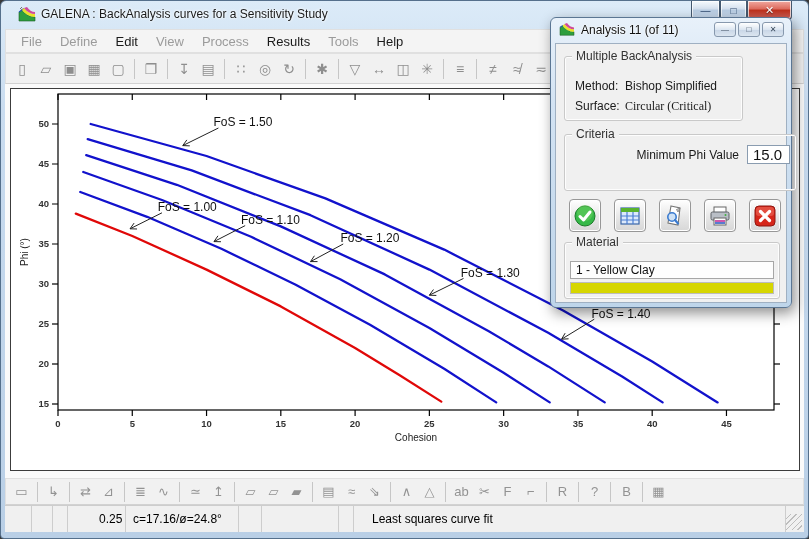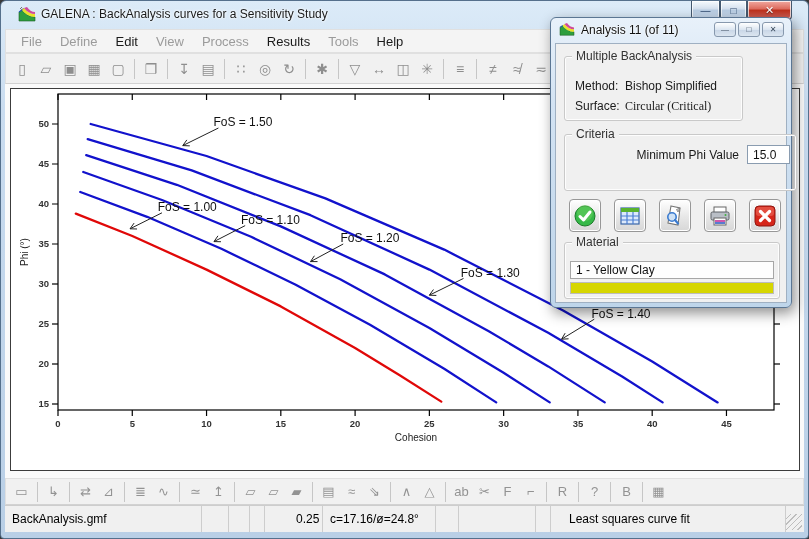--- a/index.html
+++ b/index.html
@@ -62,21 +62,21 @@
   .dlg-btns{position:absolute;right:7px;top:4px;display:flex;gap:2px;}
   .dlg-btn-sm{width:22px;height:15px;border:1px solid #8798ad;border-radius:3px;
     background:linear-gradient(#ffffff,#dce6f1 50%,#c8d6e6 52%,#dbe5f0);
     display:flex;align-items:center;justify-content:center;font-size:8px;color:#3a4a5c;}
   .dlg-body{position:absolute;left:4px;right:4px;top:25px;bottom:4px;background:#f0f0f0;
     border:1px solid #9fb0c2;}
   .grp{position:absolute;border:1px solid #c9c9c9;border-radius:3px;box-shadow:inset 0 0 0 1px #fdfdfd;}
   .grp-label{position:absolute;top:-8px;left:7px;background:#f0f0f0;padding:0 4px;font-size:12px;color:#333;line-height:14px;}
   .fld-label{position:absolute;font-size:12px;color:#1a1a1a;white-space:nowrap;}
   .phi-input{position:absolute;width:43px;height:19px;border:1px solid #8a9cb0;background:#fff;
-    font-family:"Liberation Sans",sans-serif;font-size:12px;color:#111;padding:0 5px;}
+    font-family:"Liberation Sans",sans-serif;font-size:15px;color:#111;padding:0 5px;}
   .dlg-buttons{position:absolute;left:13px;top:155px;display:flex;gap:13px;}
   .dlg-btn{width:32px;height:33px;border:1px solid #979797;border-radius:4px;
     background:linear-gradient(#ffffff,#e7e7e7 55%,#d7d7d7);box-shadow:inset 0 0 0 1px #fff;
     display:flex;align-items:center;justify-content:center;padding:0;}
   .mat-field{position:absolute;left:5px;top:18px;right:5px;height:18px;border:1px solid #a6a6a6;
     background:#fdfdfd;font-size:12px;color:#111;display:flex;align-items:center;padding:0 5px;}
   .mat-swatch{position:absolute;left:5px;top:39px;right:5px;height:12px;border:1px solid #bcbcbc;}
 </style>
 </head>
 <body>
@@ -277,23 +277,20 @@
       <span class="tb-btn">R</span>
       <span class="tb-sep"></span>
       <span class="tb-btn">?</span>
       <span class="tb-sep"></span>
       <span class="tb-btn">B</span>
       <span class="tb-sep"></span>
       <span class="tb-btn">▦</span>
     </div>
 
   <div class="statusbar">
-      <div class="sb-cell" style="width: 197px; flex: 0 0 auto;">
-        <span>BackAnalysis.gmf</span>
-      </div>
       <div class="sb-cell" style="width: 27px; flex: 0 0 auto;"></div>
       <div class="sb-cell" style="width: 21px; flex: 0 0 auto;"></div>
       <div class="sb-cell" style="width: 10px; flex: 0 0 auto;"></div>
       <div class="sb-cell" style="width: 34px; flex: 0 0 auto; margin-left: 24px;">
         <span>0.25</span>
       </div>
       <div class="sb-cell" style="width: 113px; flex: 0 0 auto;">
         <span>c=17.16/ø=24.8°</span>
       </div>
       <div class="sb-cell" style="width: 23px; flex: 0 0 auto;"></div>

